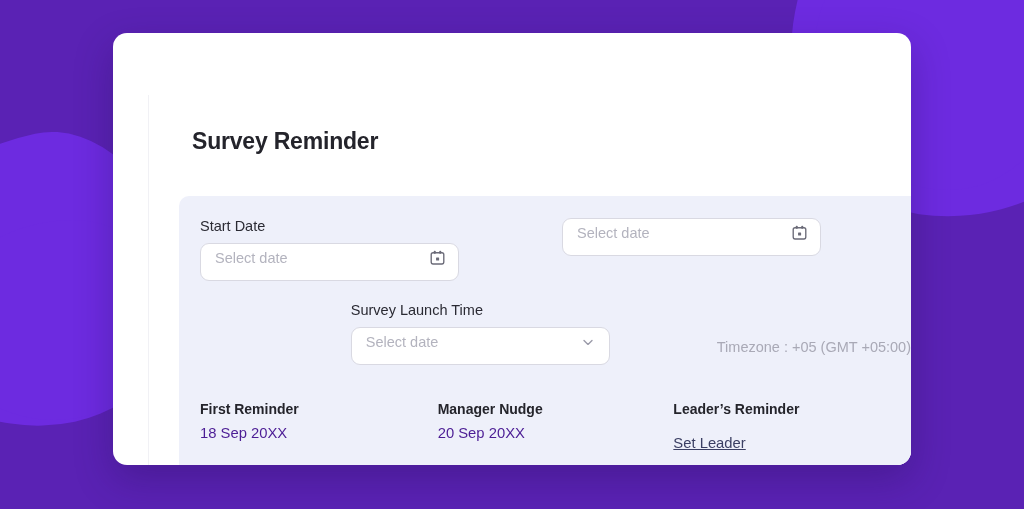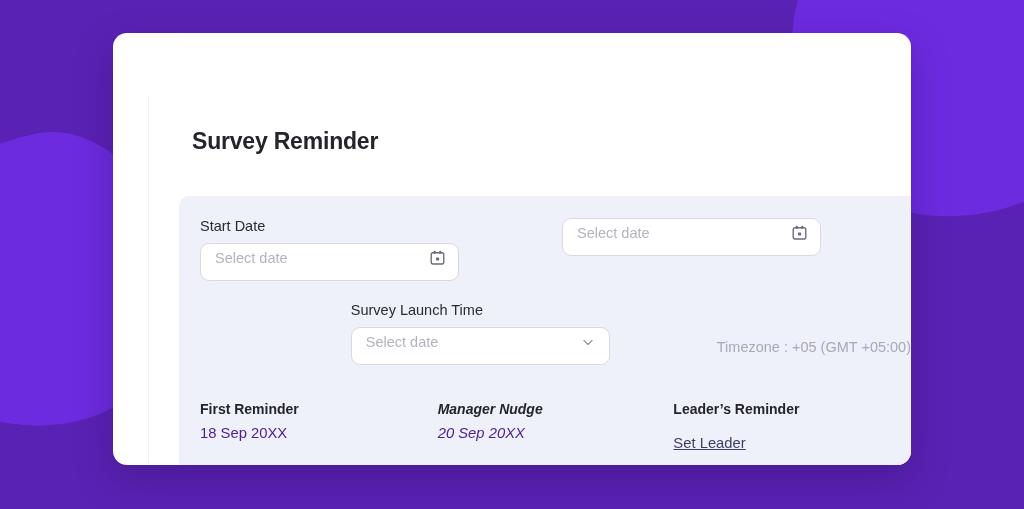--- a/index.html
+++ b/index.html
@@ -217,21 +217,21 @@
     white-space: nowrap;
   }
 
   
   .row-3 {
     display: flex;
     margin-top: 36px;
   }
 
   .reminder-col { width: 238px; }
-  .reminder-col.narrow { width: 236px; font-style: italic; }
+  .reminder-col.narrow { width: 236px; }
 
   .reminder-title {
     font-size: 14px;
     font-weight: bold;
     color: #24242b;
     white-space: nowrap;
   }
 
   .reminder-value {
     margin-top: 8px;

